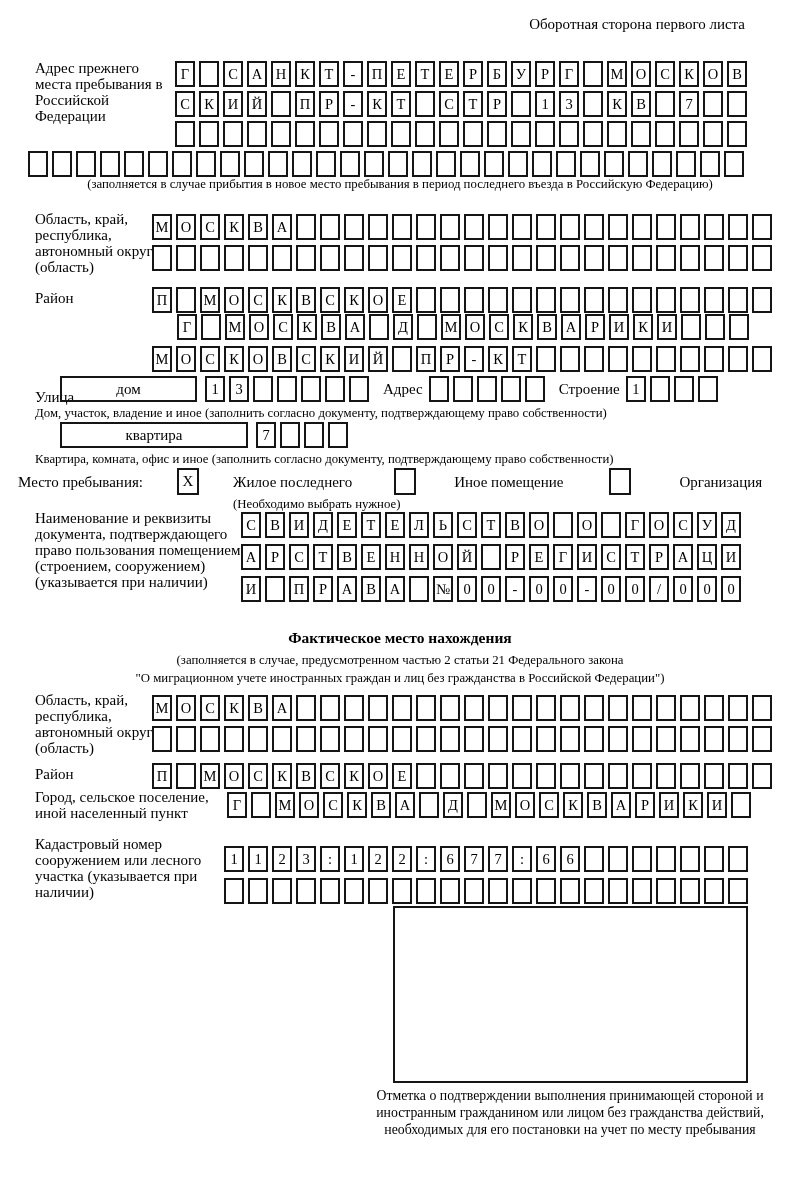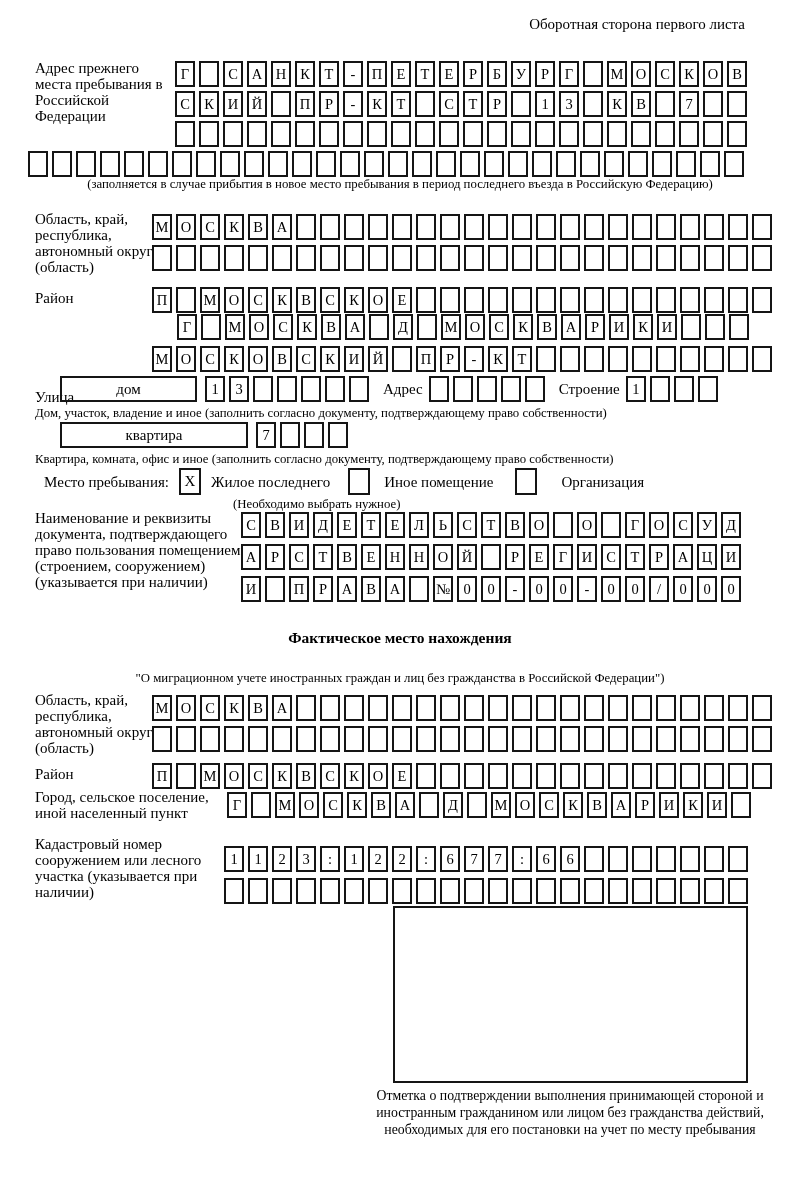--- a/index.html
+++ b/index.html
@@ -349,21 +349,21 @@
     <div class="fieldbox" style="width:188px;">квартира</div>
     <div class="cells" style="margin-left:8px;">
         <span class="cell">7</span>
         <span class="cell"></span>
         <span class="cell"></span>
         <span class="cell"></span>
       </div>
   </div>
   <div class="abs cap" style="top:452px; left:35px;">Квартира, комната, офис и иное (заполнить согласно документу, подтверждающему право собственности)</div>
 
-  <div class="abs frow" style="top:468px; left:44px; align-items:center;">
+  <div class="abs frow" style="top:468px; left:18px; align-items:center;gap:24px;">
     <div class="inline-lbl">Место пребывания:</div>
     <div class="checkbox" style="margin-left:10px;">X</div>
     <div class="inline-lbl" style="margin-left:10px;">Жилое последнего</div>
     <div class="checkbox" style="margin-left:18px;"></div>
     <div class="inline-lbl" style="margin-left:14px;">Иное помещение</div>
     <div class="checkbox" style="margin-left:22px;"></div>
     <div class="inline-lbl" style="margin-left:24px;">Организация</div>
   </div>
   <div class="abs cap" style="top:497px; left:233px;">(Необходимо выбрать нужное)</div>
 
@@ -434,20 +434,21 @@
         <span class="cell">0</span>
         <span class="cell">0</span>
         <span class="cell">/</span>
         <span class="cell">0</span>
         <span class="cell">0</span>
         <span class="cell">0</span>
       </div>
   </div>
 
   <div class="abs title" style="top:629px;">Фактическое место нахождения</div>
+  <div class="abs cap center" style="top:653px;">(заполняется в случае, предусмотренном частью 2 статьи 21 Федерального закона</div>
   <div class="abs cap center" style="top:671px;">"О миграционном учете иностранных граждан и лиц без гражданства в Российской Федерации")</div>
 
   <div class="abs label" style="top:692px; left:35px; width:140px;">Область, край, республика, автономный округ (область)</div>
   <div class="abs cellcol" style="top:695px; left:152px; gap:5px;">
     <div class="cells">
         <span class="cell">М</span>
         <span class="cell">О</span>
         <span class="cell">С</span>
         <span class="cell">К</span>
         <span class="cell">В</span>

